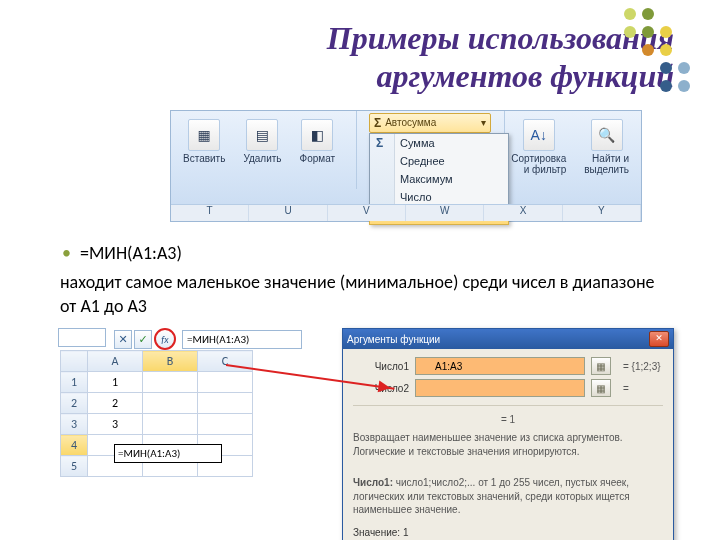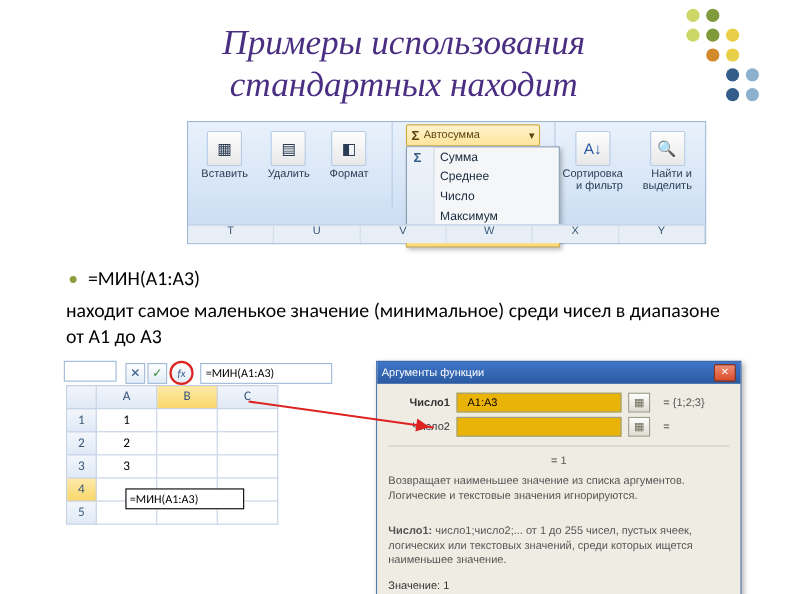--- a/index.html
+++ b/index.html
@@ -5,21 +5,21 @@
   html,body{margin:0;padding:0}
   body{width:720px;height:540px;font-family:Georgia,'Times New Roman',serif;background:#fff;position:relative;overflow:hidden}
   .slide{padding:20px 46px 0 60px;position:relative;height:100%}
 
   
   .dots{position:absolute;top:8px;right:10px;display:grid;grid-template-columns:repeat(5,14px);grid-auto-rows:14px;gap:4px}
   .dots span{width:12px;height:12px;border-radius:50%;display:block}
   .d-lg{background:#cdd768}.d-dg{background:#7f9a3a}.d-y{background:#e9cf47}.d-o{background:#d38a2c}
   .d-db{background:#355d8a}.d-lb{background:#8db0cc}.d-x{background:transparent}
 
-  h1.title{margin:0 0 14px 0;text-align:center;font-style:italic;color:#4a2e82;font-weight:normal;font-size:32px;line-height:1.18;font-family:Georgia,serif}
+  h1.title{margin:0 0 14px 0;text-align:right;font-style:italic;color:#4a2e82;font-weight:bold;font-size:32px;line-height:1.18;font-family:Georgia,serif}
 
   
   .ribbon-shot{width:470px;height:110px;margin:0 0 14px 110px;position:relative;background:linear-gradient(#e9f1fb,#d5e4f6 58%,#c7daf1);border:1px solid #9db8d6;font-family:'Segoe UI',Tahoma,sans-serif;font-size:11px;color:#2a3b55}
   .ribbon-shot .groups{display:flex;height:78px}
   .rgrp{border-right:1px solid #b6cce5;padding:4px 6px 0 6px;display:flex;flex-direction:column;align-items:center;gap:2px}
   .rgrp.small{flex-direction:row;align-items:flex-start;gap:6px}
   .ricon{width:26px;height:26px;background:linear-gradient(#fefefe,#e8e8e8);border:1px solid #b6cce5;border-radius:2px;display:flex;align-items:center;justify-content:center;font-size:14px}
   .ricon.big{width:30px;height:30px}
   .rlbl{font-size:10px;text-align:right;line-height:1.1}
   .glabel{position:absolute;bottom:0;left:0;width:192px;height:16px;background:linear-gradient(#d0e1f3,#c1d6ee);text-align:center;font-size:10px;color:#3a5879;border-top:1px solid #b6cce5}
@@ -68,22 +68,22 @@
   .arrow:after{content:"";position:absolute;right:-2px;top:-5px;border:6px solid transparent;border-left:12px solid #d22}
 
   
   .dlg{width:330px;font-family:Tahoma,Arial,sans-serif;font-size:10px;border:1px solid #2a5aa0;margin-left:auto;box-shadow:2px 2px 5px rgba(0,0,0,.3)}
   .dlg .tbar{height:20px;background:linear-gradient(#3f74c8,#2a5aa0);color:#fff;display:flex;align-items:center;padding:0 4px;gap:6px}
   .dlg .tbar .xbtn{margin-left:auto;width:18px;height:14px;background:linear-gradient(#ef8d73,#d94a2a);border:1px solid #8c3016;border-radius:2px;text-align:center;color:#fff;font-size:9px;line-height:12px}
   .dlg .body{background:#efece3;padding:8px 10px 8px 10px}
   .dlg .fname{color:#3a5f2a;font-weight:bold;margin-bottom:6px}
   .dlg .row{display:flex;align-items:center;gap:6px;margin-bottom:4px}
   .dlg .row label{width:56px;text-align:right;color:#333}
-  .dlg .row label b{font-weight:bold}
-  .dlg .inp{flex:0 0 130px;height:16px;border:1px solid #9aa08c;background:#eab308;padding:0 9px;display:flex;align-items:center}
+  .dlg .row label b{font-weight:normal}
+  .dlg .inp{flex:0 0 130px;height:16px;border:1px solid #9aa08c;background:#fdba74;padding:0 19px;display:flex;align-items:center}
   .dlg .refbtn{width:18px;height:16px;border:1px solid #9aa08c;background:linear-gradient(#fefefe,#e0ddd2);display:flex;align-items:center;justify-content:center;color:#6a6a55}
   .dlg .hint{color:#555;margin-left:6px}
   .dlg hr{border:none;border-top:1px solid #cfcbbc;margin:8px 0}
   .dlg .desc{color:#555;line-height:1.35}
 </style>
 </head>
 <body>
 
 <div class="slide">
 
@@ -109,21 +109,21 @@
       <span class="d-lb"></span>
       <span class="d-x"></span>
     <span class="d-x"></span>
       <span class="d-x"></span>
       <span class="d-db"></span>
       <span class="d-lb"></span>
       <span class="d-x"></span>
   </div>
 
   <h1 class="title">
-    <span>Примеры использования</span><br><span>стандартных находит</span>
+    <span>Примеры использования</span><br><span>аргументов функций</span>
   </h1>
 
   <div class="ribbon-shot">
     <div class="groups">
       <div class="rgrp small" style="width:180px">
         <div class="rstub">
             <div class="ricon big">▦</div>
             <div class="rlbl">Вставить</div>
           </div>
         <div class="rstub">
@@ -154,22 +154,22 @@
     <div class="autosum-pill">
         <b>Σ</b>
         <span>Автосумма</span>
         <span style="margin-left:auto">▾</span>
       </div>
 
     <div class="ddmenu">
       <div class="iconcol"></div>
       <div class="item"><span class="sigma">Σ</span><span>Сумма</span></div>
       <div class="item"><span>Среднее</span></div>
+      <div class="item"><span>Максимум</span></div>
       <div class="item"><span>Число</span></div>
-      <div class="item"><span>Максимум</span></div>
       <div class="item hot"><span>Минимум</span></div>
       <span class="cursor">↖</span>
     </div>
 
     <div class="colhdr">
       <span>T</span>
         <span>U</span>
         <span>V</span>
         <span>W</span>
         <span>X</span>

